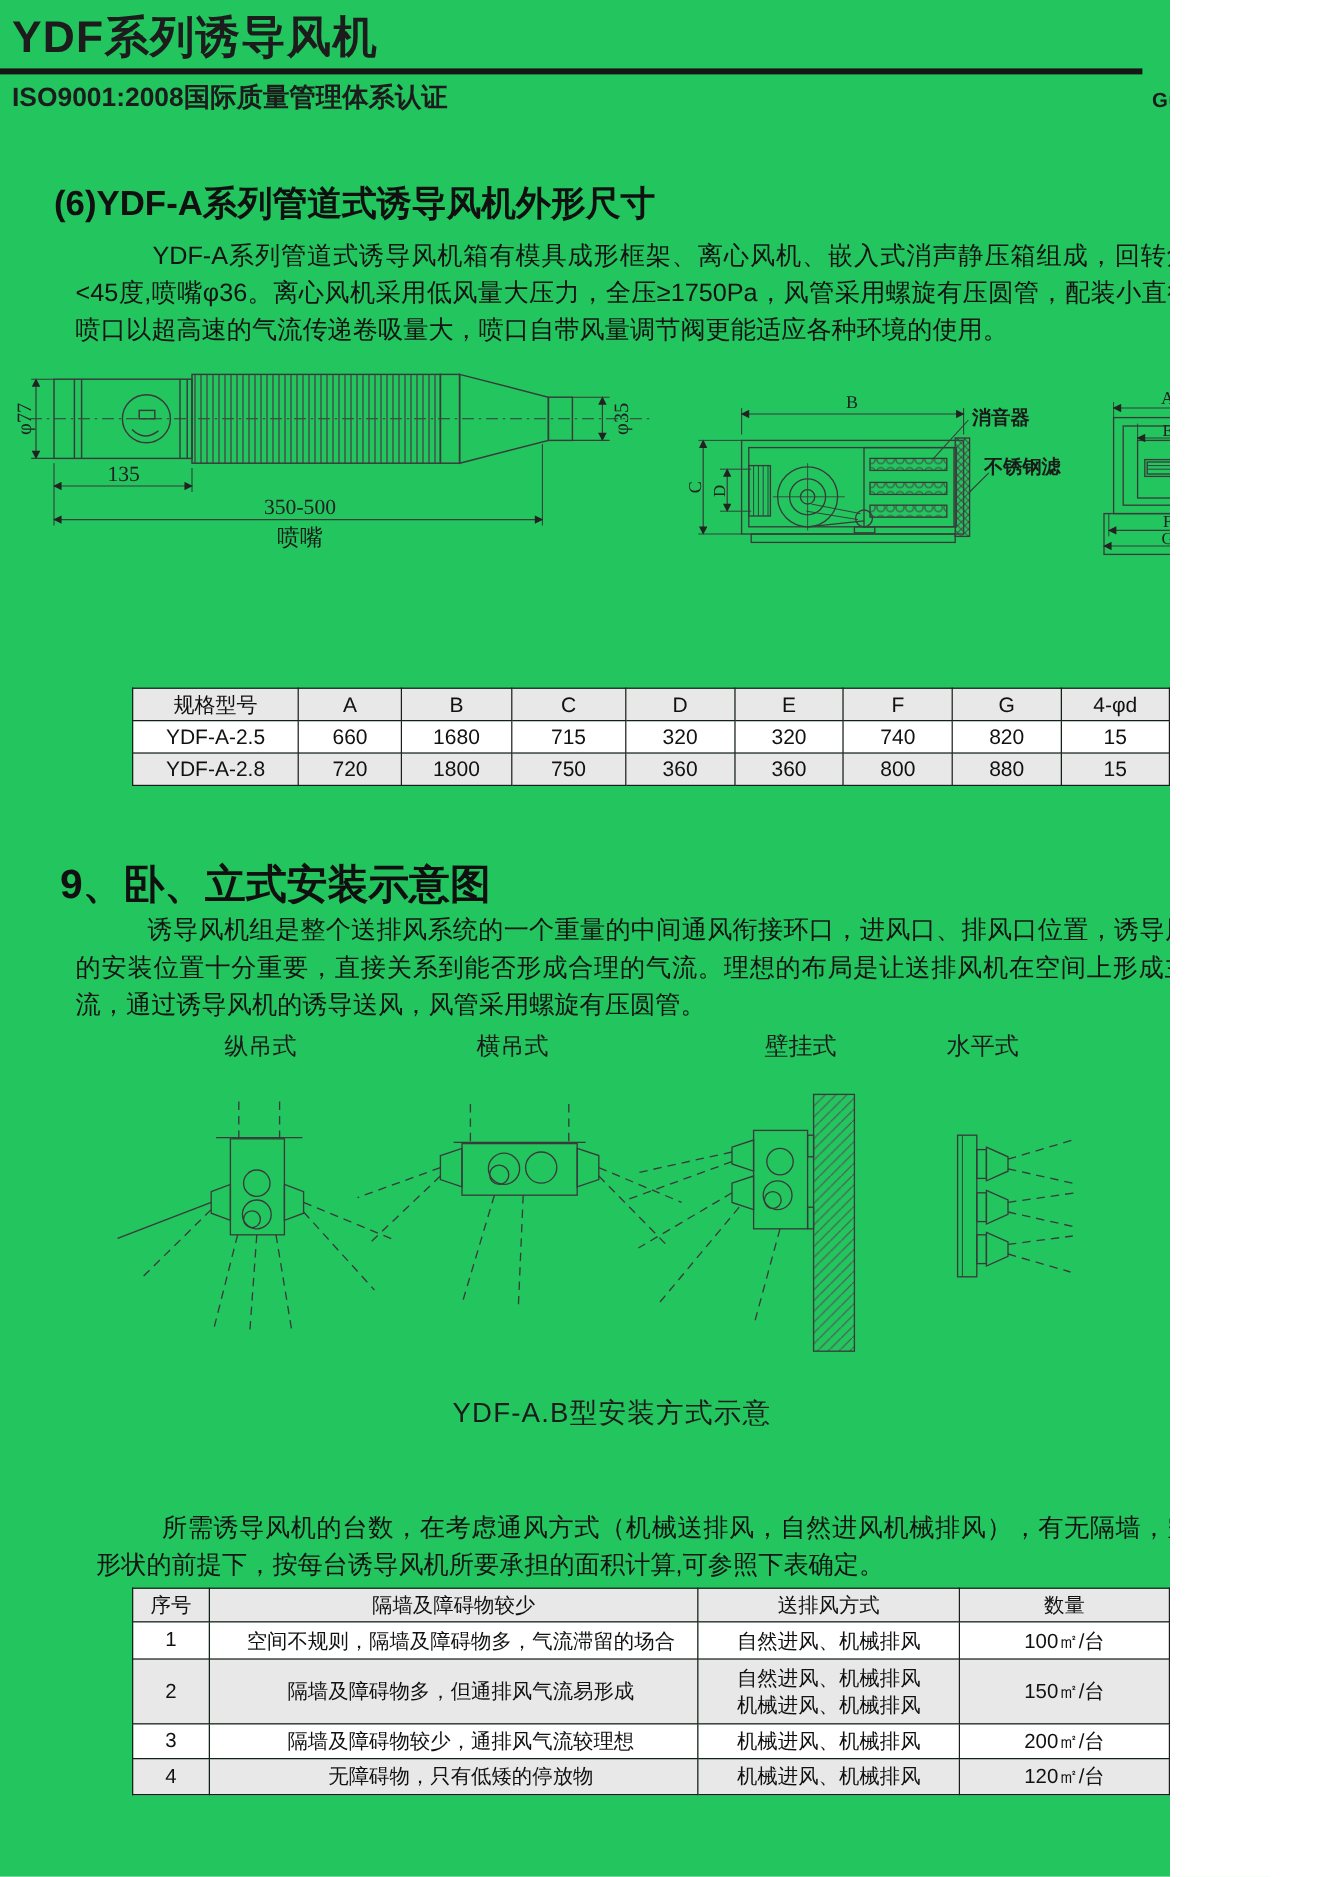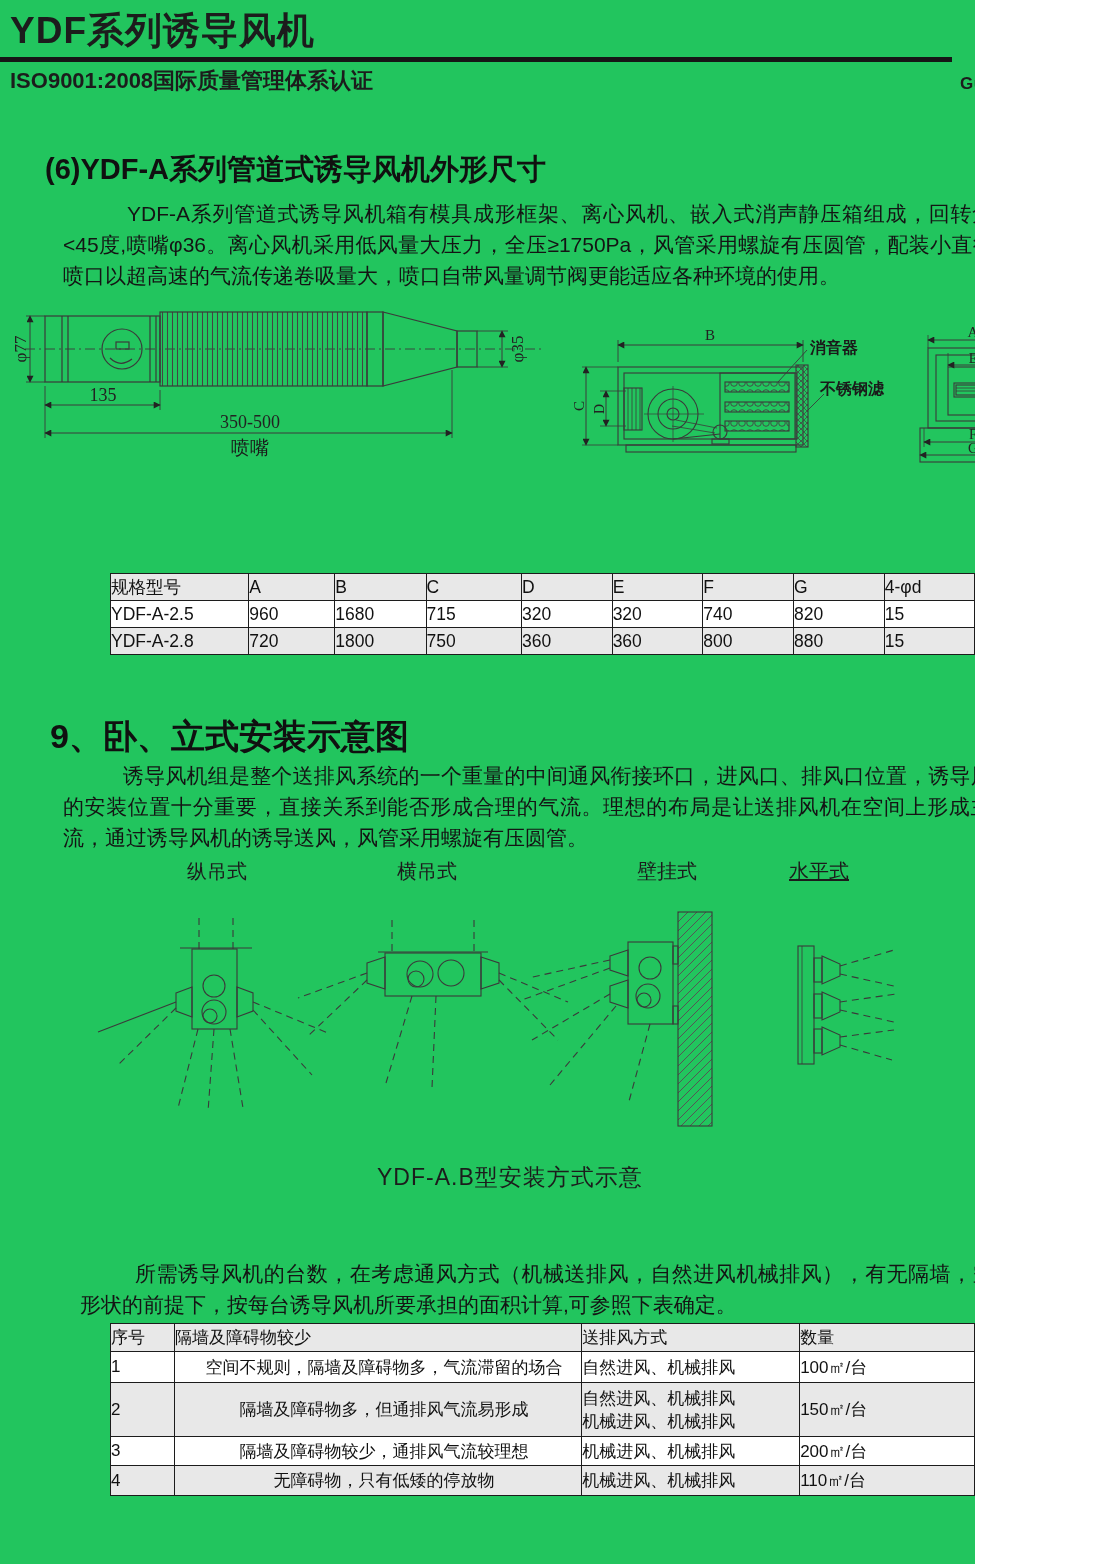--- a/index.html
+++ b/index.html
@@ -13,21 +13,21 @@
   .logo-text{font-size:17px;font-weight:bold;margin-top:-2px;letter-spacing:.5px;}
   .sec-title{font-weight:600;color:#101010;}
   .t6{left:45px;top:150px;font-size:29px;}
   .t9{left:50px;top:714px;font-size:34px;}
   .t10{left:70px;top:1214px;font-size:27px;}
   .para{font-size:21px;line-height:31px;text-align:justify;color:#141414;}
   .p6{left:63px;top:198px;width:952px;text-indent:64px;}
   .p9{left:63px;top:760px;width:950px;text-indent:60px;}
   .p10{left:80px;top:1258px;width:935px;text-indent:55px;}
   table{border-collapse:collapse;table-layout:fixed;}
-  td{border:1.6px solid #1c1c1c;padding:0;color:#111;}
+  td{border:1.6px solid #1c1c1c;text-align:center;padding:0;color:#111;}
   .spec{left:110px;top:573px;font-size:17.5px;}
   .spec td{height:26px;}
   .calc{left:110px;top:1323px;font-size:17px;}
   .shade{background:#e8e8e8;}
   .white{background:#ffffff;}
   .sit{text-align:center;padding-left:12px!important;}
   .dlabel{font-size:20px;font-weight:500;transform:translateX(-50%);white-space:nowrap;}
   .caption{left:377px;top:1162px;font-size:23px;letter-spacing:1px;}
   .pageno{left:1068px;top:1528px;font-size:23px;}
   .dimtext{font-family:"Liberation Serif","DejaVu Serif",serif;fill:#222;}
@@ -221,21 +221,21 @@
       <td>B</td>
       <td>C</td>
       <td>D</td>
       <td>E</td>
       <td>F</td>
       <td>G</td>
       <td>4-φd</td>
     </tr>
     <tr class="white">
       <td>YDF-A-2.5</td>
-      <td>960</td>
+      <td>660</td>
       <td>1680</td>
       <td>715</td>
       <td>320</td>
       <td>320</td>
       <td>740</td>
       <td>820</td>
       <td>15</td>
     </tr>
     <tr class="shade">
       <td>YDF-A-2.8</td>
@@ -250,21 +250,21 @@
     </tr>
   </tbody>
     </table>
 
   <div class="abs sec-title t9">9、卧、立式安装示意图</div>
   <div class="abs para p9">诱导风机组是整个送排风系统的一个重量的中间通风衔接环口，进风口、排风口位置，诱导风机的安装位置十分重要，直接关系到能否形成合理的气流。理想的布局是让送排风机在空间上形成主气流，通过诱导风机的诱导送风，风管采用螺旋有压圆管。</div>
 
   <div class="abs dlabel" style="left:217px;top:858px;">纵吊式</div>
   <div class="abs dlabel" style="left:427px;top:858px;">横吊式</div>
   <div class="abs dlabel" style="left:667px;top:858px;">壁挂式</div>
-  <div class="abs dlabel" style="left:819px;top:858px;text-decoration:underline;">水平式</div>
+  <div class="abs dlabel" style="left:819px;top:858px;">水平式</div>
 
   <svg class="abs" style="left:80px;top:890px;" width="940" height="250" viewBox="0 0 940 250">
     <defs>
       <pattern id="hatchp" patternUnits="userSpaceOnUse" width="9" height="9">
         <path d="M0,9 L9,0" stroke="#555" stroke-width="1"></path>
       </pattern>
     </defs>
     <g stroke="#3a3a3a" stroke-width="1.1" fill="none">
 
       <g>
@@ -376,20 +376,20 @@
     <tr class="white" style="height:29px;">
       <td>3</td>
       <td class="sit">隔墙及障碍物较少，通排风气流较理想</td>
       <td>机械进风、机械排风</td>
       <td>200㎡/台</td>
     </tr>
     <tr class="shade" style="height:30px;">
       <td>4</td>
       <td class="sit">无障碍物，只有低矮的停放物</td>
       <td>机械进风、机械排风</td>
-      <td>110㎡/台</td>
+      <td>120㎡/台</td>
     </tr>
   </tbody>
     </table>
 
   <div class="abs pageno">137</div>
 
 </div>
 
 </body></html>

